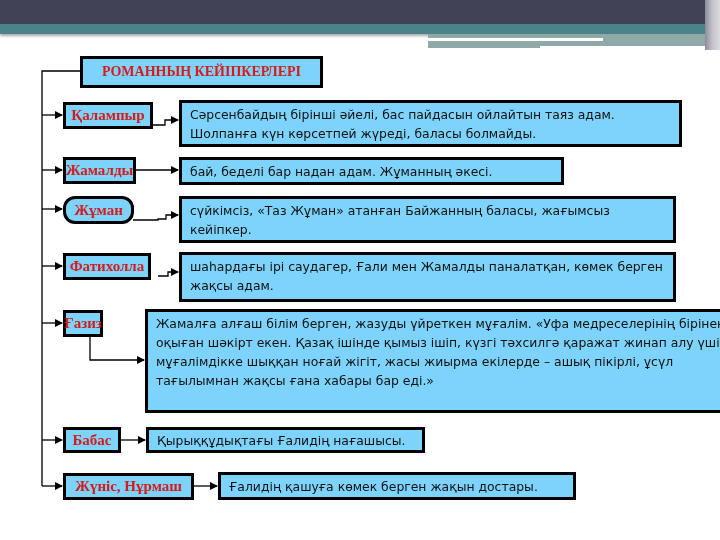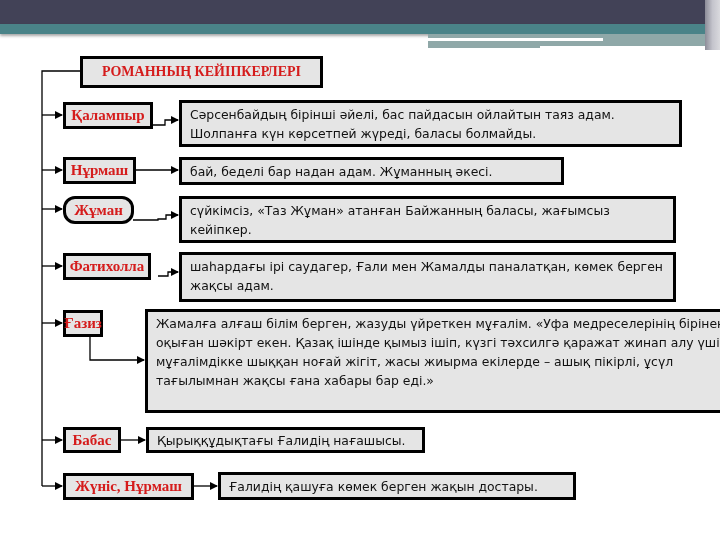--- a/index.html
+++ b/index.html
@@ -4,21 +4,21 @@
 <style>
   html, body { margin:0; padding:0; }
   body { width:720px; height:540px; position:relative; overflow:hidden; background:#ffffff; font-family:"DejaVu Sans", sans-serif; }
   .topbar { position:absolute; left:0; top:0; width:720px; height:24px; background:#424257; }
   .tealbar { position:absolute; left:0; top:24px; width:720px; height:10px; background:#4a8388; box-shadow:0 2px 3px rgba(0,0,0,0.35); }
   .accent1 { position:absolute; left:428px; top:34px; width:280px; height:14px; background:#8fa8a8; }
   .accent1-line { position:absolute; left:428px; top:38px; width:175px; height:3px; background:#ffffff; }
   .accent2 { position:absolute; left:540px; top:46px; width:172px; height:3px; background:#ffffff; }
   .rightedge { position:absolute; left:705px; top:0; width:15px; height:50px; background:linear-gradient(to right,#8c8c98,#c4c4cc,#dadade); }
 
-  .box { position:absolute; border:3px solid #000; background:#e5e5e5; box-sizing:border-box; }
+  .box { position:absolute; border:3px solid #000; background:#7dd3fc; box-sizing:border-box; }
   .name { color:#d51c1c; font-family:"Liberation Serif", serif; font-weight:bold; font-size:15px; display:flex; align-items:center; justify-content:center; white-space:nowrap; }
   .title { color:#d51c1c; font-family:"Liberation Serif", serif; font-weight:bold; font-size:14px; display:flex; align-items:center; justify-content:center; white-space:nowrap; }
   .desc { color:#111; font-family:"DejaVu Sans", sans-serif; font-size:12.4px; line-height:19px; padding:2px 8px; }
   .desc.single { display:flex; align-items:center; padding-top:0; padding-bottom:0; white-space:nowrap; }
 
   svg.lines { position:absolute; left:0; top:0; width:720px; height:540px; pointer-events:none; }
 </style>
 </head>
 <body>
 
@@ -55,21 +55,21 @@
     <line x1="120" y1="440" x2="145" y2="440" marker-end="url(#ah)"></line>
     <line x1="193" y1="486" x2="217" y2="486" marker-end="url(#ah)"></line>
   </g>
 </svg>
 
 <div class="box title" style="left:80px;top:56px;width:243px;height:32px;">РОМАННЫҢ КЕЙІПКЕРЛЕРІ</div>
 
 <div class="box name" style="left:63px;top:102px;width:90px;height:27px;">Қалампыр</div>
 <div class="box desc" style="left:179px;top:100px;width:503px;height:47px;">Сәрсенбайдың бірінші әйелі, бас пайдасын ойлайтын таяз адам. Шолпанға күн көрсетпей жүреді, баласы болмайды.</div>
 
-<div class="box name" style="left:63px;top:157px;width:73px;height:27px;">Нұрмаш</div>
+<div class="box name" style="left:63px;top:157px;width:73px;height:27px;">Жамалды</div>
 <div class="box desc single" style="left:179px;top:157px;width:385px;height:28px;">бай, беделі бар надан адам. Жұманның әкесі.</div>
 
 <div class="box name" style="left:63px;top:196px;width:71px;height:28px;border-radius:12px;">Жұман</div>
 <div class="box desc" style="left:179px;top:196px;width:497px;height:47px;">сүйкімсіз, «Таз Жұман» атанған Байжанның баласы, жағымсыз кейіпкер.</div>
 
 <div class="box name" style="left:63px;top:253px;width:88px;height:27px;">Фатихолла</div>
 <div class="box desc" style="left:179px;top:252px;width:497px;height:50px;">шаһардағы ірі саудагер, Ғали мен Жамалды паналатқан, көмек берген жақсы адам.</div>
 
 <div class="box name" style="left:63px;top:310px;width:40px;height:27px;">Ғазиз</div>
 <div class="box desc" style="left:145px;top:309px;width:612px;height:104px;">Жамалға алғаш білім берген, жазуды үйреткен мұғалім. «Уфа медреселерінің бірінен оқыған шәкірт екен. Қазақ ішінде қымыз ішіп, күзгі тәхсилгә қаражат жинап алу үшін мұғалімдікке шыққан ноғай жігіт, жасы жиырма екілерде – ашық пікірлі, ұсүл тағылымнан жақсы ғана хабары бар еді.»</div>

